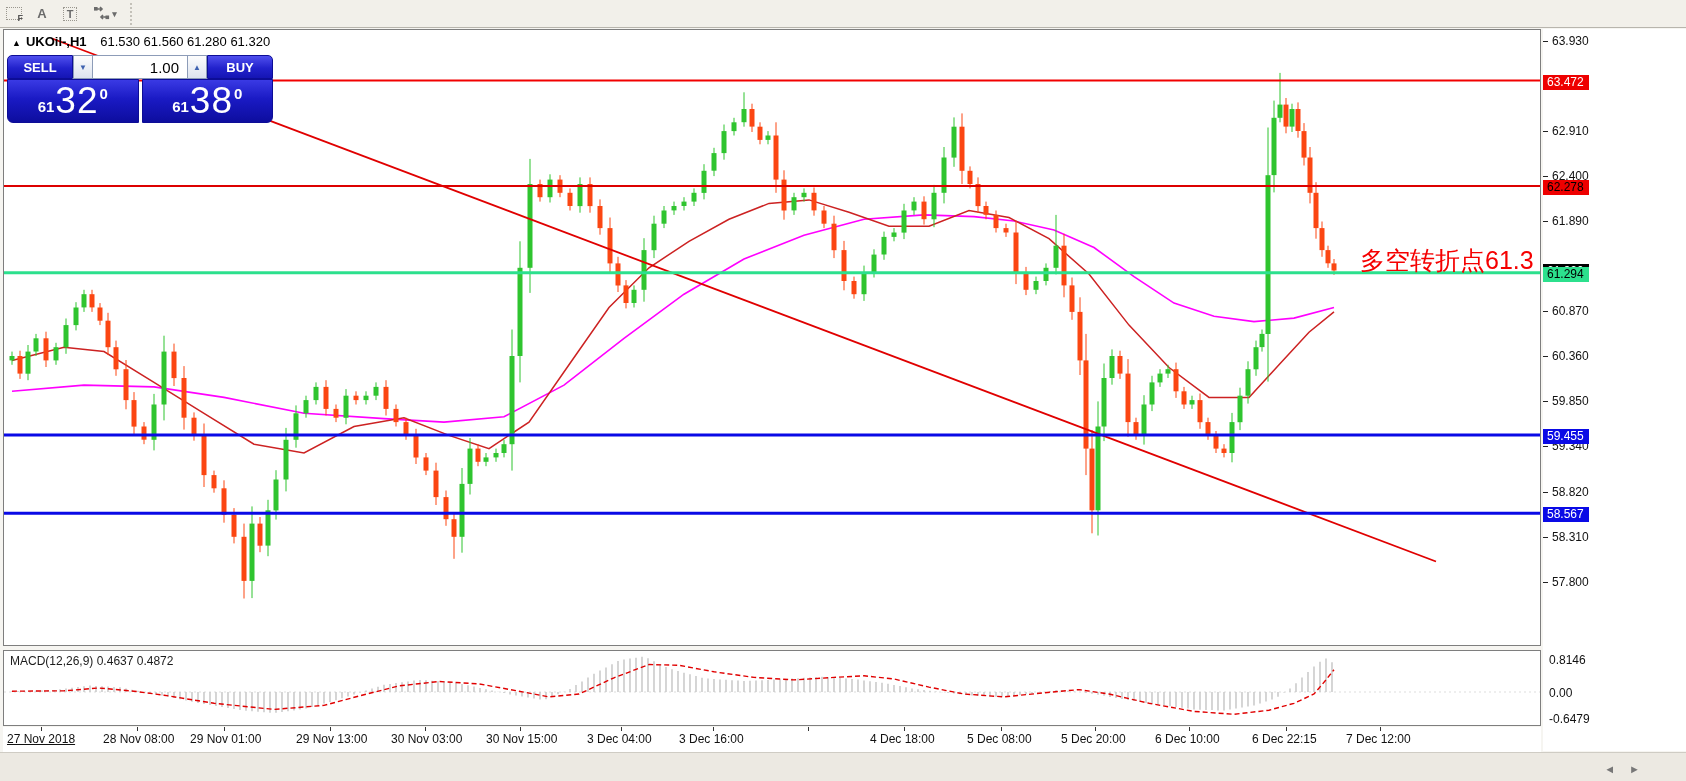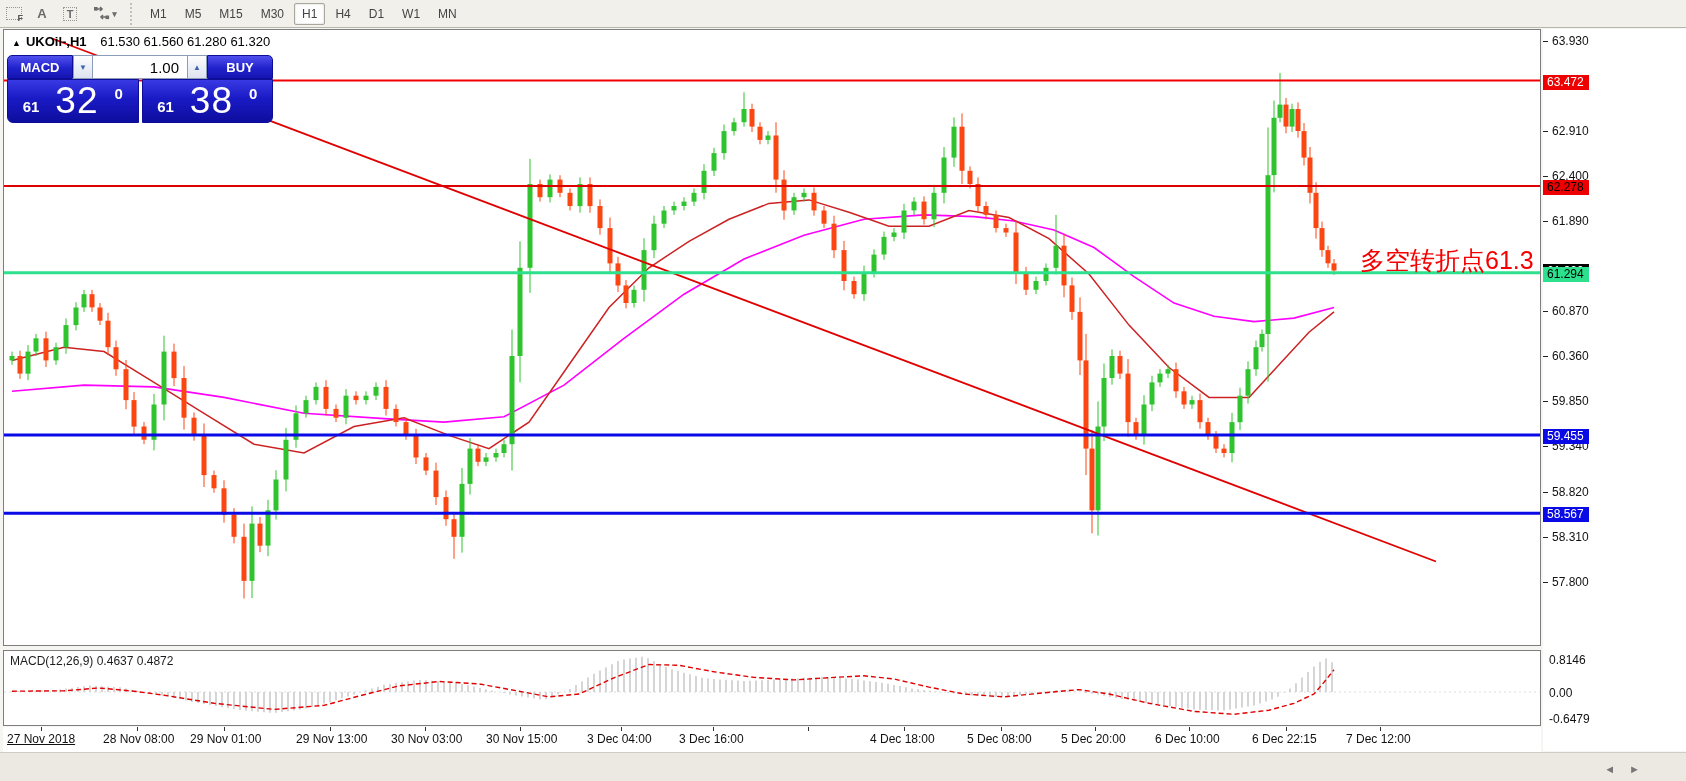--- a/index.html
+++ b/index.html
@@ -51,21 +51,21 @@
   .stp-btn { width:20px; height:24px; background:linear-gradient(#fdfdfd,#dde3ef); border:1px solid #8d9cb8;
              font-size:8px; color:#3f62b0; display:flex; align-items:center; justify-content:center; }
   #vol-input { width:94px; height:24px; border:1px solid #8d9cb8; border-left:none; border-right:none;
                font-size:15px; text-align:right; padding-right:8px; font-family:"Liberation Sans",sans-serif; color:#000; }
   #tp-row2 { display:flex; height:44px; gap:3px; }
   .px-box { flex:1; background:linear-gradient(#3a3ae4,#1a1ac4 45%,#0d0d9e); border:1px solid #0d0d96;
             color:#fff; display:flex; align-items:center; justify-content:center; }
   #sell-px { border-radius:0 0 0 6px; }
   #buy-px { border-radius:0 0 6px 0; }
   .px-small { font-size:15px; font-weight:bold; align-self:flex-end; margin-bottom:7px; }
-  .px-big { font-size:37px; letter-spacing:1px; line-height:40px; margin:0 16px; }
+  .px-big { font-size:37px; letter-spacing:1px; line-height:40px; margin:0 1px; }
   .px-sup { font-size:15px; font-weight:bold; align-self:flex-start; margin-top:5px; }
 
   
   #annotation { position:absolute; left:1356px; top:214px; font-size:25px; color:#f50000; z-index:4; white-space:nowrap; }
 
   
   #tab-strip { position:absolute; left:0; top:724px; width:1686px; height:29px; background:#ece9e2;
                border-top:1px solid #cfccc4; display:flex; align-items:flex-end; }
   #tabs { display:flex; margin-left:6px; align-items:flex-end; }
   .tab { padding:4px 14px 5px 14px; font-size:13px; color:#3c3c3c; border-right:1px solid #b6b3ab; margin-bottom:2px; }
@@ -90,31 +90,20 @@
   <div class="tb-icon" style="width:40px;">
     <svg width="17" height="15" viewBox="0 0 17 15">
       <path d="M2 3 L9 3 M7 1 L9 3 L7 5" stroke="#6b6b6b" stroke-width="1.6" fill="none"></path>
       <path d="M15 11 L8 11 M10 9 L8 11 L10 13" stroke="#6b6b6b" stroke-width="1.6" fill="none"></path>
       <rect x="1" y="1" width="3.6" height="3.6" fill="#6b6b6b"></rect>
       <rect x="12.5" y="9.5" width="3.6" height="3.6" fill="#6b6b6b"></rect>
     </svg>
     <span class="caret">▾</span>
   </div>
   <div class="tb-sep"></div>
-  <div id="tf-buttons" style="display: flex;">
-      <div class="tf-btn">M1</div>
-      <div class="tf-btn">M5</div>
-      <div class="tf-btn">M15</div>
-      <div class="tf-btn">M30</div>
-      <div class="tf-btn active">H1</div>
-      <div class="tf-btn">H4</div>
-      <div class="tf-btn">D1</div>
-      <div class="tf-btn">W1</div>
-      <div class="tf-btn">MN</div>
-    </div>
 </div>
 
 <div id="chart-region">
   <div id="plot">
     <svg id="main-svg" width="1536" height="615">
         <polyline points="8,361.3 80,355.1 150,356.9 220,367.4 300,383.3 380,388.6 440,392.1 500,386.8 560,355.1 620,308.3 680,264.2 740,229.0 800,205.2 860,189.3 920,184.9 970,186.6 1010,191.0 1050,199.9 1090,217.5 1130,246.6 1170,273.1 1210,286.3 1250,291.6 1290,288.1 1330,277.5" fill="none" stroke="#ff00ff" stroke-width="1.6"></polyline>
         <polyline points="8,330.4 60,317.2 100,321.6 150,352.4 200,383.3 250,414.2 300,423.0 350,396.5 400,387.7 445,405.4 485,418.6 525,392.1 565,334.8 605,277.5 645,237.8 685,211.3 725,189.3 765,173.4 805,169.9 845,182.2 885,196.3 925,196.3 965,180.5 1005,187.5 1045,208.7 1085,244.0 1125,295.1 1165,337.5 1205,367.4 1245,367.4 1275,334.8 1305,302.2 1330,281.9" fill="none" stroke="#cc2222" stroke-width="1.5"></polyline>
         <line x1="8" y1="321.6" x2="8" y2="334.8" stroke="#2fc42f" stroke-width="1"></line>
         <rect x="5.5" y="326.0" width="5" height="4.4" fill="#2fc42f"></rect>
         <line x1="16" y1="320.7" x2="16" y2="348.9" stroke="#fb4612" stroke-width="1"></line>
@@ -427,21 +416,21 @@
     <div id="chart-title">
       <span class="tri">▲</span><span class="sym">UKOil-,H1</span>
       <span>61.530</span>
       <span>61.560</span>
       <span>61.280</span>
       <span>61.320</span>
     </div>
 
     <div id="trade-panel">
       <div id="tp-row1">
-        <div class="tp-btn" id="sell-btn">MACD</div>
+        <div class="tp-btn" id="sell-btn">SELL</div>
         <div class="stp-btn">▼</div>
         <input id="vol-input" value="1.00" style="">
         <div class="stp-btn">▲</div>
         <div class="tp-btn" id="buy-btn">BUY</div>
       </div>
       <div id="tp-row2">
         <div class="px-box" id="sell-px">
           <span class="px-small">61</span>
           <span class="px-big">32</span>
           <span class="px-sup">0</span>

